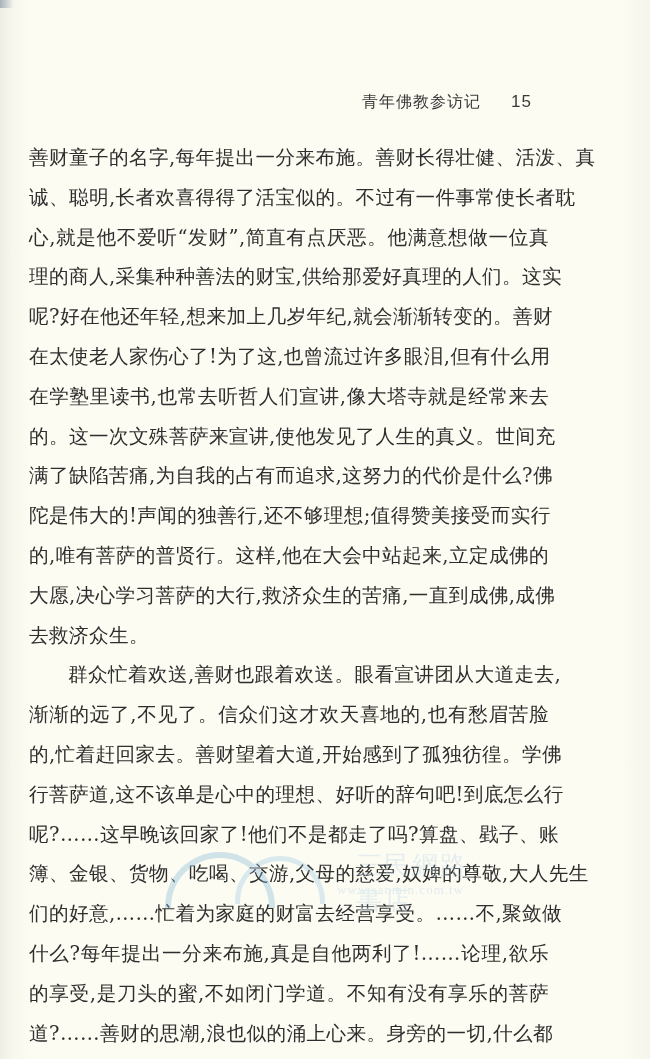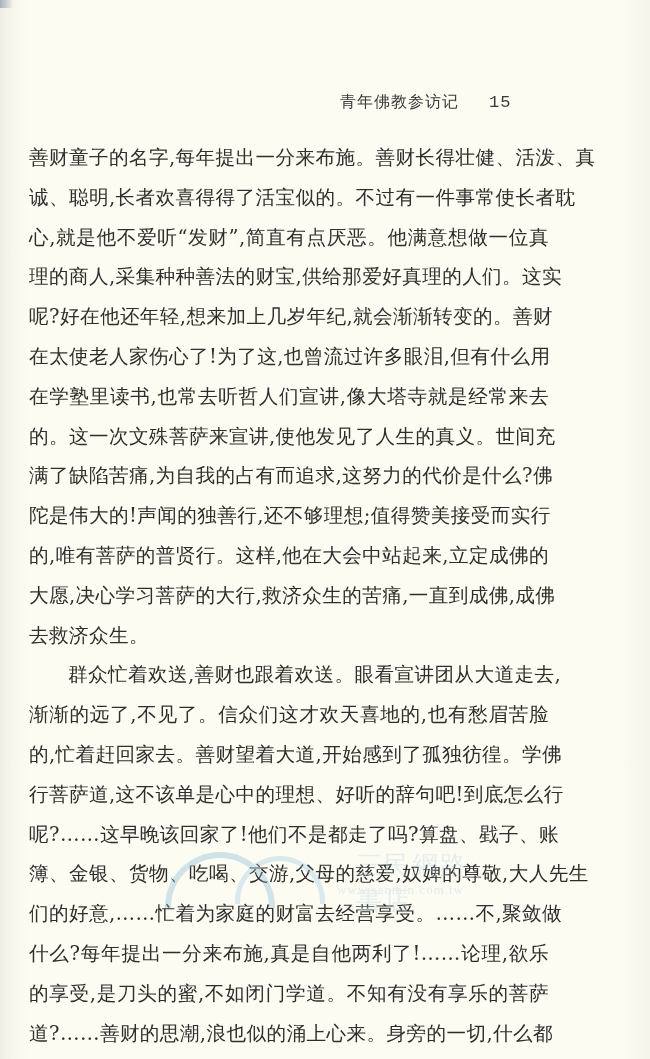--- a/index.html
+++ b/index.html
@@ -17,33 +17,33 @@
     }
     .page {
       position: absolute;
       left: 0; top: 0;
       width: 650px; height: 1059px;
       background: linear-gradient(90deg, #eeeee6 0px, #f8f7ee 12px, #fdfcf3 30px, #fdfcf3 620px, #f6f5ec 650px);
     }
     .running-head {
       position: absolute;
       top: 90px;
-      left: 340px;
+      left: 362px;
       height: 24px;
       display: flex;
       align-items: center;
       font-size: 16px;
       color: #3a3a3a;
       letter-spacing: 1px;
     }
     .running-head .title {
       margin-right: 30px;
     }
     .running-head .pagenum {
-      font-family: Liberation Mono, monospace;
+      font-family: Liberation Sans, sans-serif;
       font-size: 17px;
     }
     .body-text {
       position: absolute;
       left: 29px;
       top: 138px;
       width: 520px;
     }
     .line {
       height: 39.8px;

